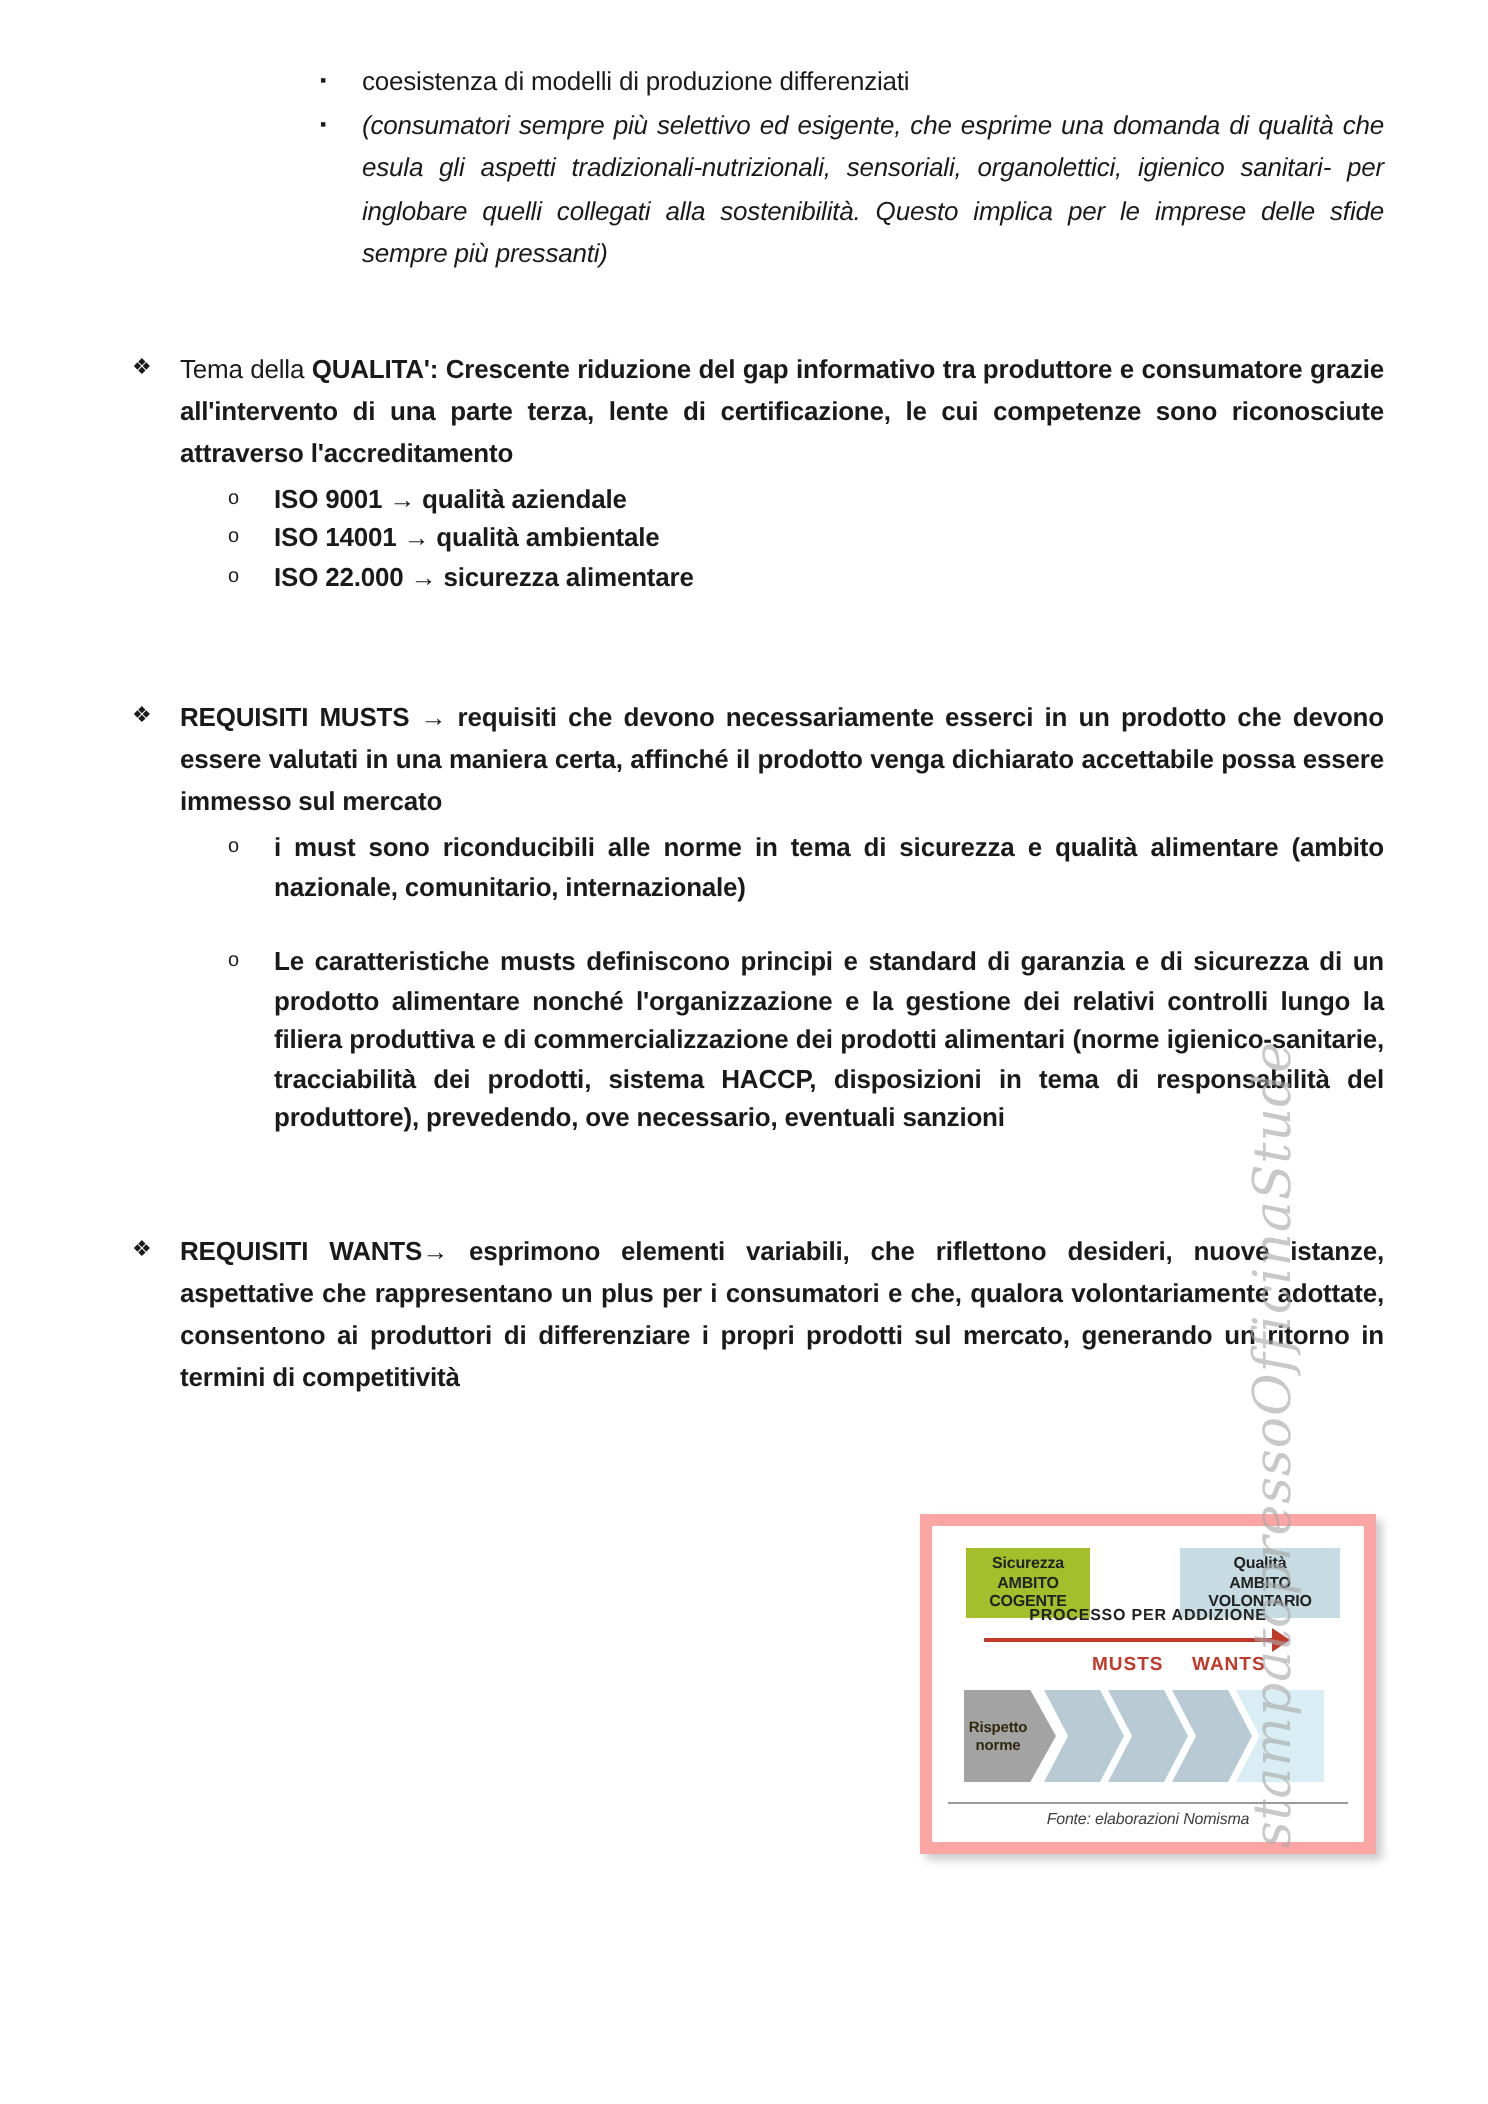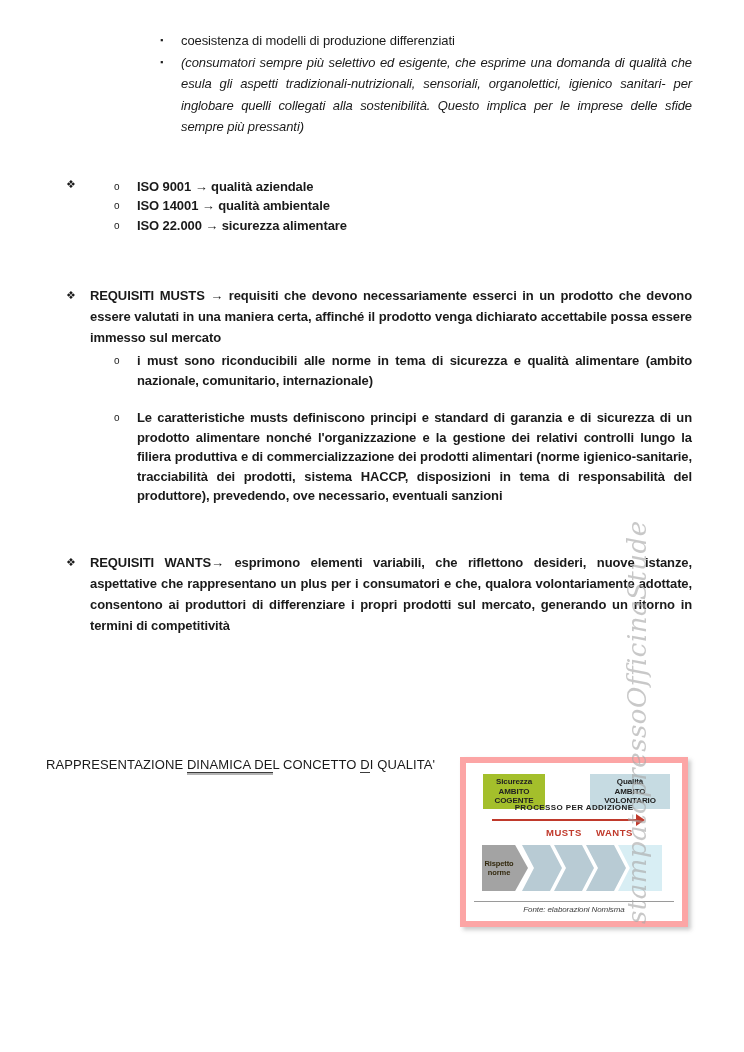--- a/index.html
+++ b/index.html
@@ -105,20 +105,21 @@
         <span class="sq-marker">▪</span>
         <div class="li-body">
           <div class="li-detail">(consumatori sempre più selettivo ed esigente, che esprime una domanda di qualità che esula gli aspetti tradizionali-nutrizionali, sensoriali, organolettici, igienico sanitari- per inglobare quelli collegati alla sostenibilità. Questo implica per le imprese delle sfide sempre più pressanti)</div>
         </div>
       </div>
     </div>
 
     <div class="sec sec-qualita">
       <span class="diamond-marker">❖</span>
       <div class="sec-body">
+        <p class="sec-p"><span class="sec-lead">Tema della </span><span>QUALITA': Crescente riduzione del gap informativo tra produttore e consumatore grazie all'intervento di una parte terza, lente di certificazione, le cui competenze sono riconosciute attraverso l'accreditamento</span></p>
         <div class="sub">
           <div class="sub-item">
             <span class="circ-marker">o</span>
             <span class="sub-text">ISO 9001 → qualità aziendale</span>
           </div>
           <div class="sub-item">
             <span class="circ-marker">o</span>
             <span class="sub-text">ISO 14001 → qualità ambientale</span>
           </div>
           <div class="sub-item">
@@ -148,21 +149,20 @@
 
     <div class="sec sec-wants">
       <span class="diamond-marker">❖</span>
       <div class="sec-body">
         <p class="sec-p"><span>REQUISITI WANTS→ esprimono elementi variabili, che riflettono desideri, nuove istanze, aspettative che rappresentano un plus per i consumatori e che, qualora volontariamente adottate, consentono ai produttori di differenziare i propri prodotti sul mercato, generando un ritorno in termini di competitività</span></p>
       </div>
     </div>
 
   </div>
 
-  <div class="caption-title"><span>RAPPRESENTAZIONE </span><span class="u-grammar">DINAMICA DE</span><span>L CONCETTO </span><span class="u-single">D</span><span>I QUALITA'</span></div>
 
   <div class="diagram">
     <div class="dbox dbox-green">
       <div>Sicurezza</div>
       <div>AMBITO</div>
       <div>COGENTE</div>
     </div>
     <div class="dbox dbox-blue">
       <div>Qualità</div>
       <div>AMBITO</div>

